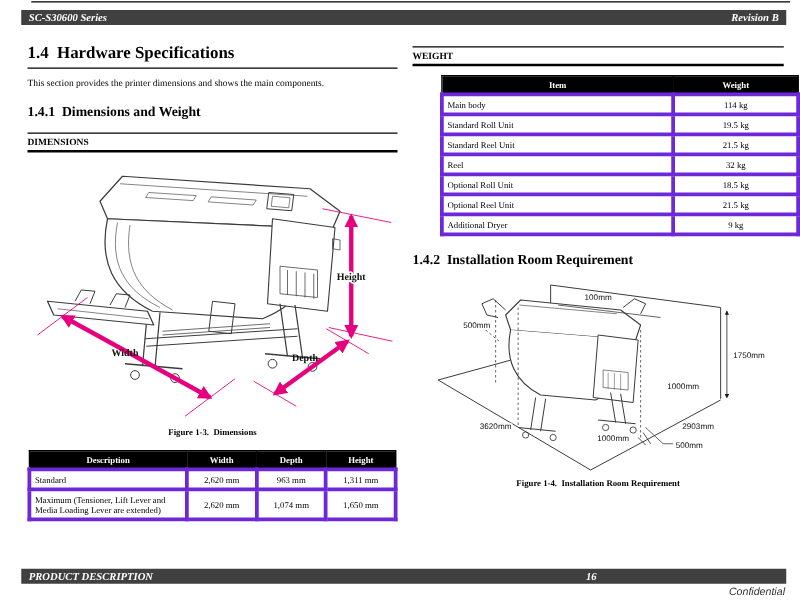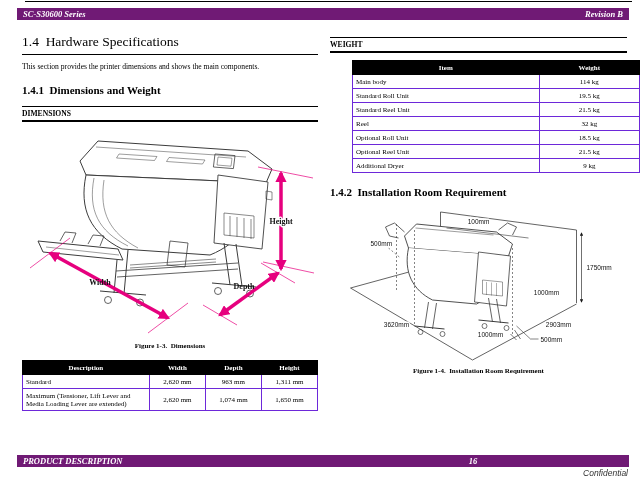--- a/index.html
+++ b/index.html
@@ -1,51 +1,51 @@
 <!DOCTYPE html>
 <html><head>
 <meta charset="utf-8">
 <style>
   html,body { margin:0; padding:0; background:#9a9a9a; }
   .page { position:relative; width:640px; height:480px; background:#fff;
           font-family:"Liberation Serif", serif; color:#000; overflow:hidden; }
 
   .top-rule { position:absolute; left:25px; top:1px; width:607px; height:1px; background:#000; }
 
-  .bar { position:absolute; left:17px; width:612px; height:12px; background:#701a75; color:#fff;
+  .bar { position:absolute; left:17px; width:612px; height:12px; background:#404040; color:#fff;
          display:flex; align-items:center; box-sizing:border-box; padding:0 6px;
          font-style:italic; font-weight:bold; font-size:8.5px; }
   .bar-header { top:8px; justify-content:space-between; }
   .bar-footer { top:455px; }
   .bar-footer .f-left { flex:1; text-align:left; }
   .bar-footer .f-center { flex:1; text-align:center; }
   .bar-footer .f-right { flex:1; text-align:center; }
   .confidential { position:absolute; right:12px; top:468px; font-family:"Liberation Sans", sans-serif;
                   font-style:italic; font-size:8.5px; color:#333; }
 
   .col-left  { position:absolute; left:22px;  top:34px; width:296px; }
   .col-right { position:absolute; left:330px; top:34px; width:297px; }
 
-  h1.section { margin:0; font-size:13.5px; font-weight:normal; padding-bottom:4px;
+  h1.section { margin:0; font-size:13.5px; font-weight:bold; padding-bottom:4px;
                border-bottom:1px solid #000; }
   .intro { margin:7px 0 0; font-size:7.6px; }
   h2.sub { margin:13px 0 0; font-size:11px; font-weight:bold; }
   .block-head { margin-top:10px; border-top:1px solid #000; border-bottom:2px solid #000;
                 font-weight:bold; font-size:7.6px; padding:2px 0; }
 
   .fig { margin-top:3px; }
   .fig svg { display:block; }
   .fig-caption { font-size:7px; font-weight:bold; text-align:center; margin-top:1px; }
 
   table.dtab { border-collapse:collapse; font-size:7px; table-layout:fixed;
                border:1.5px solid #000; }
   table.dtab th { background:#000; color:#fff; font-weight:bold; text-align:center;
                   padding:2.5px 2px; border:1px solid #000; border-left:1px solid #fff; }
   table.dtab th:first-child { border-left:1px solid #000; }
-  table.dtab td { border:1px solid #6d28d9; padding:2.5px 3px; }
+  table.dtab td { border:3px solid #6d28d9; padding:2.5px 3px; }
   table.dtab td.num { text-align:center; }
   .dim-table { margin-top:10px; width:100%; }
   .wt-table  { margin:7px 0 0 22px; width:288px; }
 
   svg text.lbl  { font-family:"Liberation Sans", sans-serif; font-size:6.5px; fill:#111;
                   paint-order:stroke; stroke:#fff; stroke-width:2.5px; }
   svg text.lblB { font-family:"Liberation Serif", serif; font-size:8px; font-weight:bold; fill:#111; }
   svg text.halo { paint-order:stroke; stroke:#fff; stroke-width:3px; }
 </style>
 </head>

